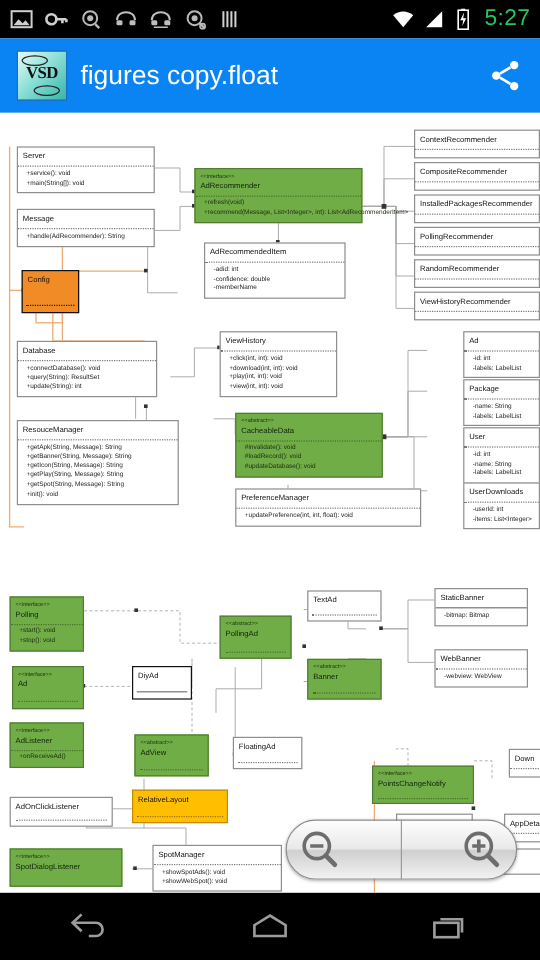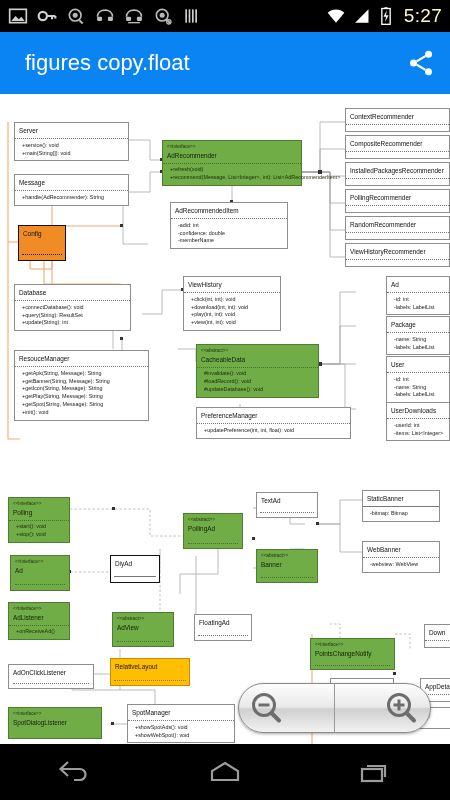--- a/index.html
+++ b/index.html
@@ -6,21 +6,21 @@
   html,body { width:450px; height:800px; background:#000; overflow:hidden;
               font-family:"Liberation Sans", sans-serif; }
   #screen { position:relative; width:450px; height:800px; background:#fff; }
 
   
   #statusbar { position:absolute; left:0; top:0; width:450px; height:32px;
                background:#000; display:flex; align-items:center; padding:0 8px; }
   #statusbar .left { display:flex; align-items:center; gap:9px; flex:1; }
   #statusbar .right { display:flex; align-items:center; gap:5px; }
   .sicon { width:20px; height:20px; display:block; }
-  #clock { color:#fef9c3; font-size:19px; letter-spacing:.3px; margin-left:3px; }
+  #clock { color:#22c55e; font-size:19px; letter-spacing:.3px; margin-left:3px; }
 
   
   #appbar { position:absolute; left:0; top:32px; width:450px; height:62px;
             background:#0b84f3; display:flex; align-items:center; padding:0 14px; }
   #applogo { width:42px; height:42px; border:1px solid #1b6fbe;
              background:linear-gradient(135deg,#eafaf7 0%,#8fe0d8 45%,#35b6a9 100%);
              position:relative; flex:none; }
   #applogo .vsd { position:absolute; left:0; right:0; top:11px; text-align:center;
                   font-size:14px; font-weight:bold; color:#111;
                   font-family:"Liberation Serif", serif; letter-spacing:-.5px; }
@@ -129,20 +129,25 @@
       <svg class="sicon" viewBox="0 0 24 24">
         <rect x="7" y="3" width="10" height="19" fill="none" stroke="#fff" stroke-width="1.6"></rect>
         <rect x="10" y="1.5" width="4" height="2" fill="#fff"></rect>
         <path d="M13 5l-4 8h3l-1 6 4-8h-3z" fill="#fff"></path>
       </svg>
       <span id="clock">5:27</span>
     </div>
   </div>
 
   <div id="appbar">
+    <div id="applogo">
+      <span class="ell e1"></span>
+        <span class="ell e2"></span>
+      <span class="vsd">VSD</span>
+    </div>
     <div id="apptitle">figures copy.float</div>
     <svg id="share-btn" viewBox="0 0 24 24">
       <circle cx="18" cy="5" r="2.8" fill="#fff"></circle>
         <circle cx="6" cy="12" r="2.8" fill="#fff"></circle>
       <circle cx="18" cy="19" r="2.8" fill="#fff"></circle>
       <path d="M8.5 10.7l7-4.2M8.5 13.3l7 4.2" stroke="#fff" stroke-width="1.8"></path>
     </svg>
   </div>
 
   <div id="canvas">

